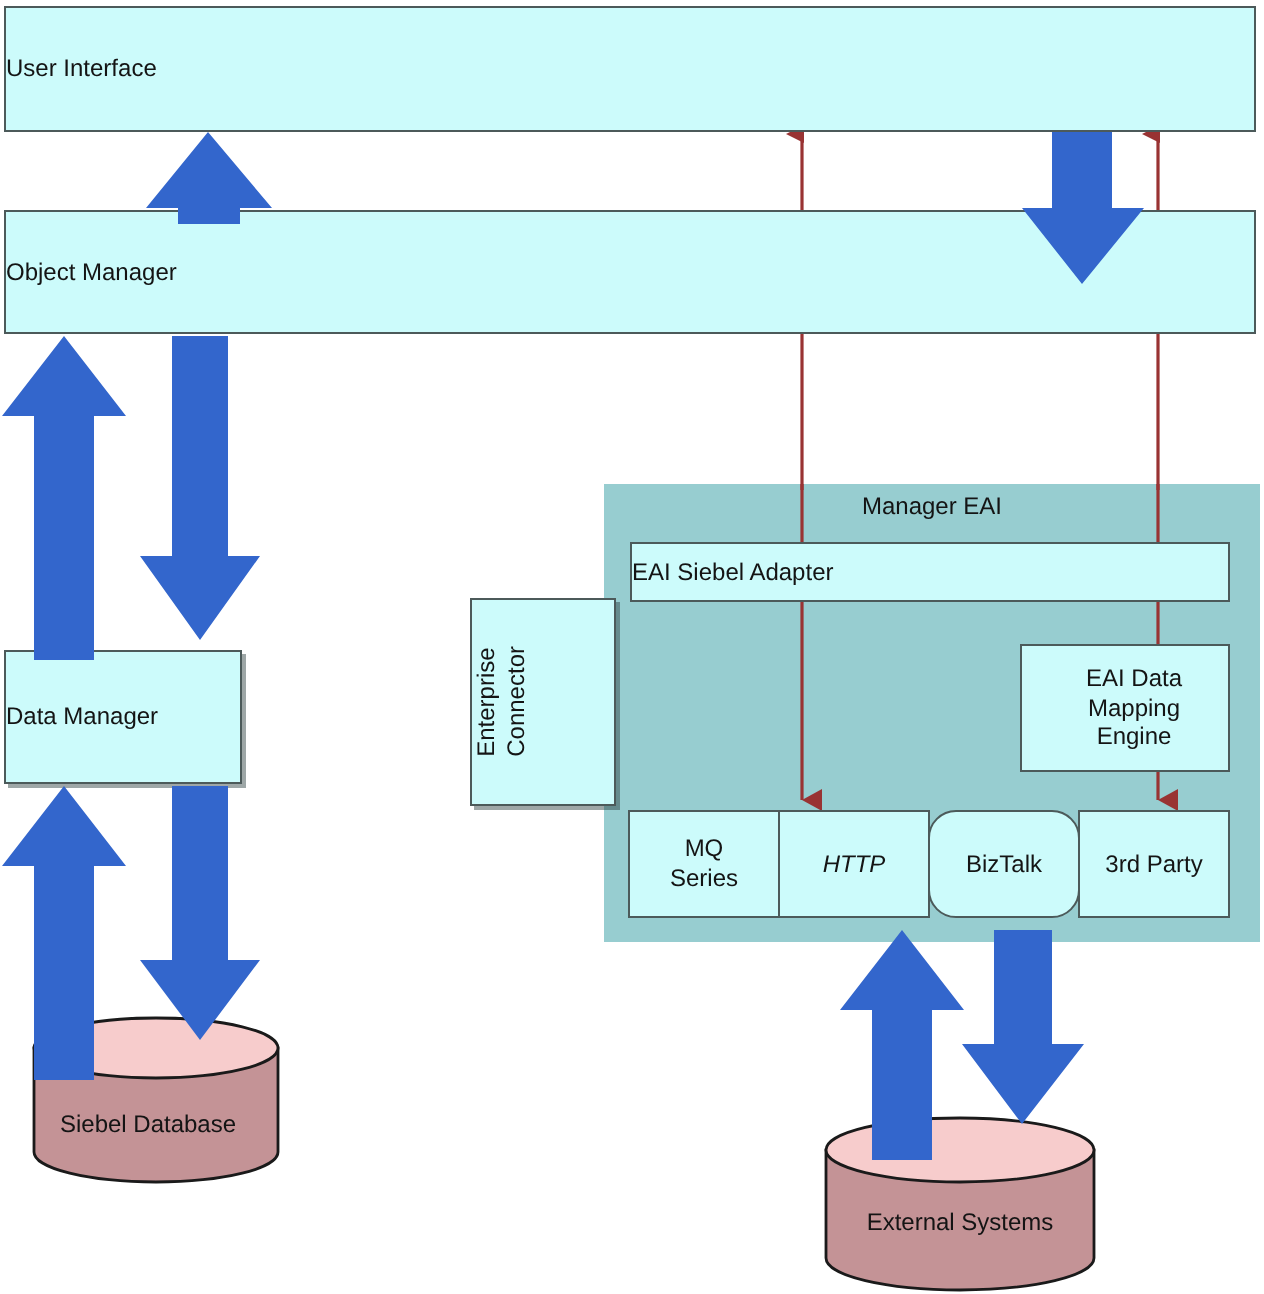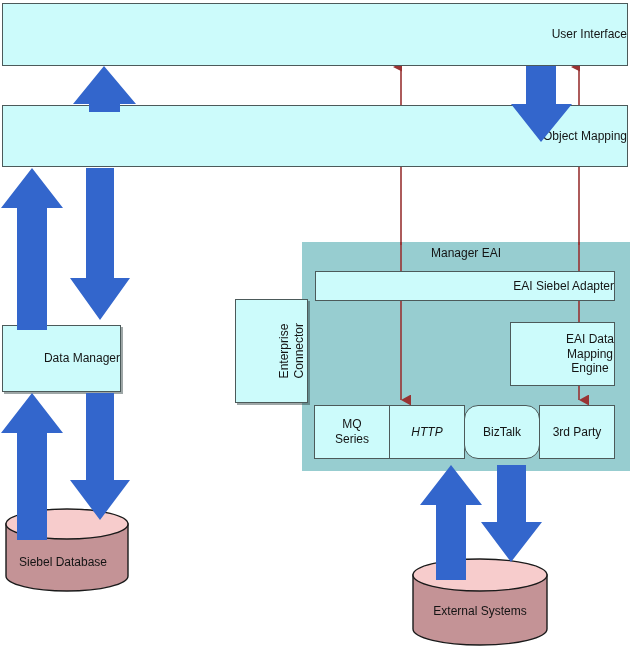--- a/index.html
+++ b/index.html
@@ -15,21 +15,21 @@
     font-family: "Liberation Sans", sans-serif;
     overflow: hidden;
   }
   .node {
     position: absolute;
     box-sizing: border-box;
     border: 1px solid #4c5a5a;
     background: #ccfbfb;
     display: flex;
     align-items: center;
-    justify-content: flex-end;
+    justify-content: flex-start;
     text-align: center;
     color: #141414;
     font-size: 12px;
     line-height: 1.22;
     z-index: 5;
   }
   .node.shadowed {
     box-shadow: 2px 2px 0 rgba(40,60,60,0.45);
   }
   #ui-box      { left: 2px;   top: 3px;   width: 626px; height: 63px; }
@@ -98,21 +98,21 @@
     position: absolute;
     z-index: 6;
   }
   .cyl .label {
     position: absolute;
     width: 100%;
     text-align: center;
     font-size: 12px;
     color: #141414;
   }
-  #siebel-db  { left: 5px;   top: 508px; width: 116px; height: 84px; }
+  #siebel-db  { left: 16px;   top: 508px; width: 116px; height: 84px; }
   #siebel-db .label  { top: 47px; }
   #external-db{ left: 412px; top: 558px; width: 136px; height: 88px; }
   #external-db .label{ top: 46px; }
 </style>
 </head>
 <body>
 
 <div id="diagram">
 
   <svg id="redline-layer" viewBox="0 0 632 647" width="632" height="647">
@@ -150,21 +150,21 @@
     <g>
       <line x1="579" y1="386" x2="579" y2="400" stroke="#993333" stroke-width="1.6" marker-end="url(#rh-down)"></line>
     </g>
   </svg>
 
   <div class="node" id="ui-box">
     <span>User Interface</span>
   </div>
 
   <div class="node" id="om-box">
-    <span>Object Mapping</span>
+    <span>Object Manager</span>
   </div>
 
   <div class="node shadowed" id="dm-box">
     <span>Data Manager</span>
   </div>
 
   <div class="node shadowed" id="ec-box">
     <span class="vtext">Enterprise
 Connector</span>
   </div>

